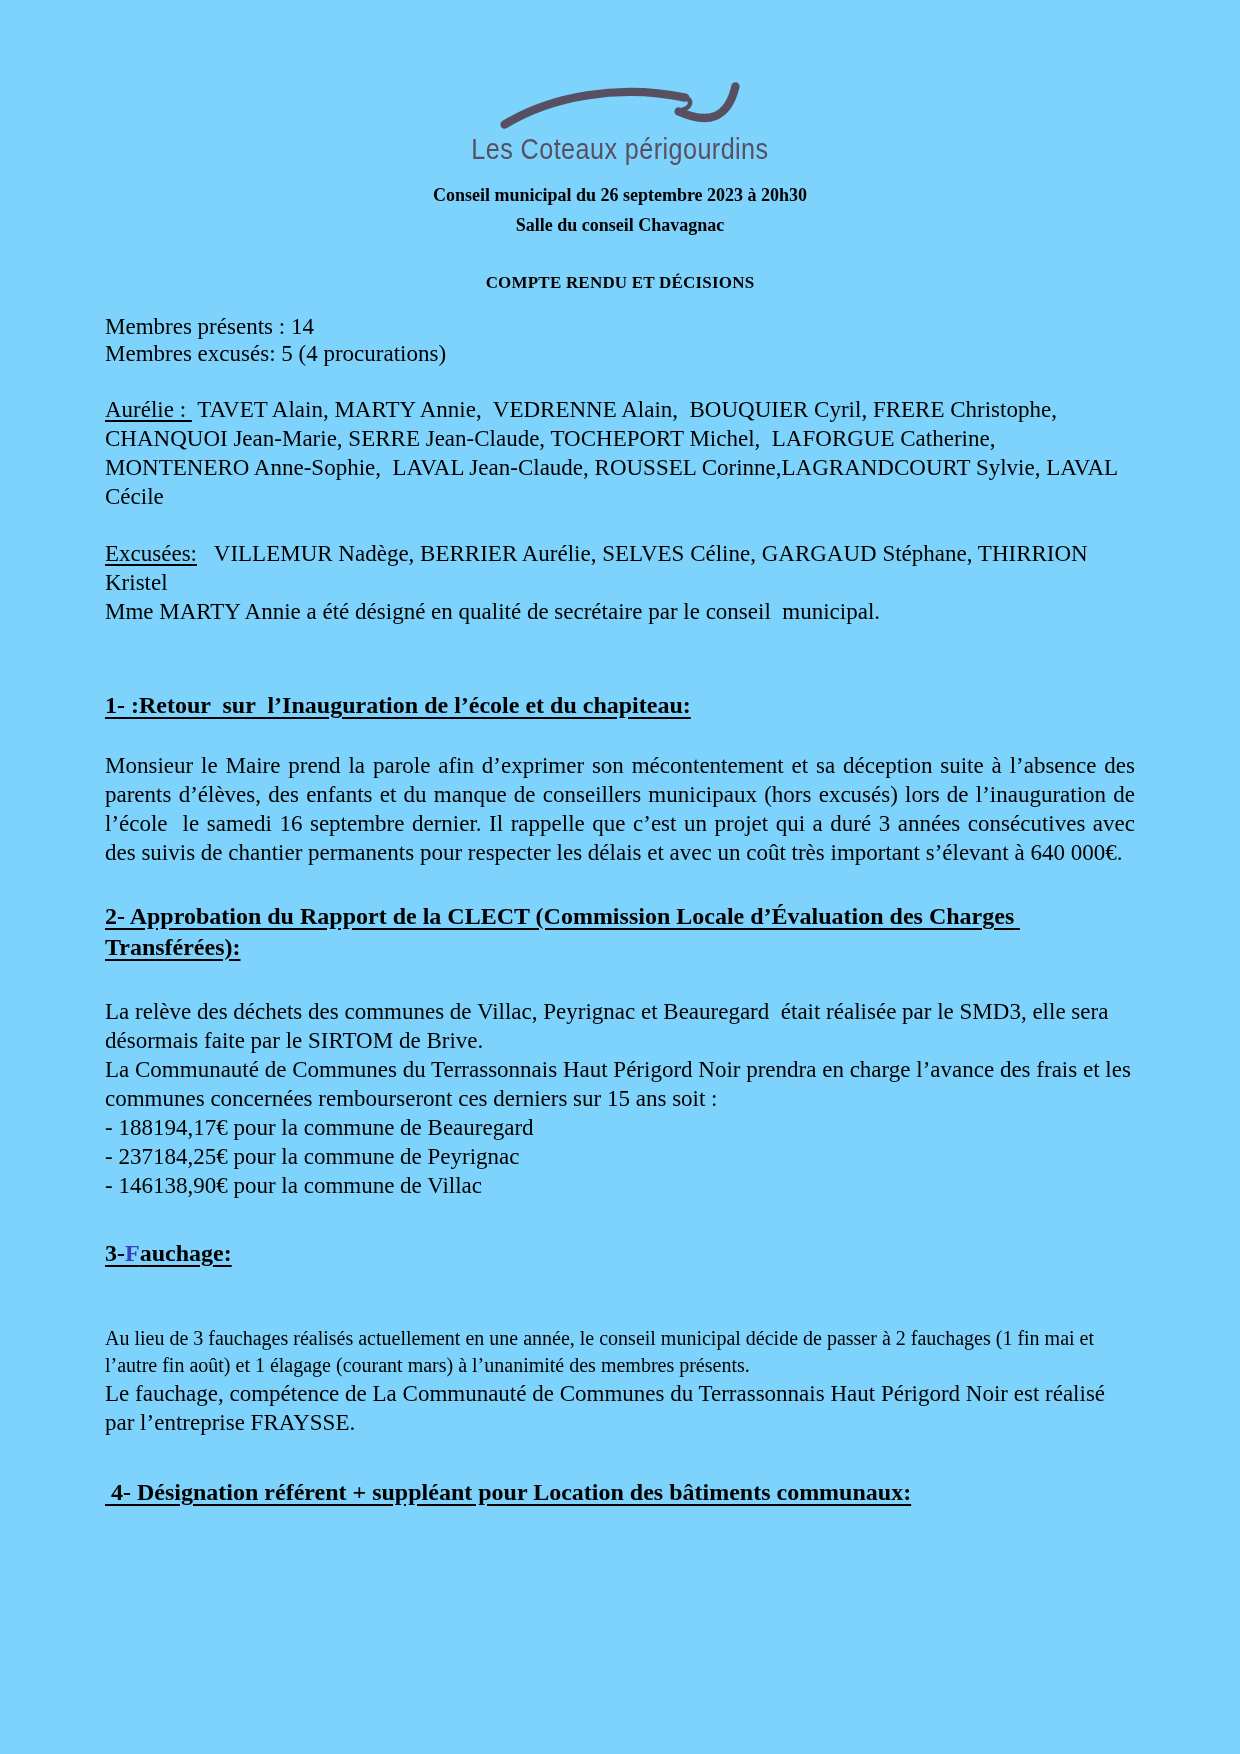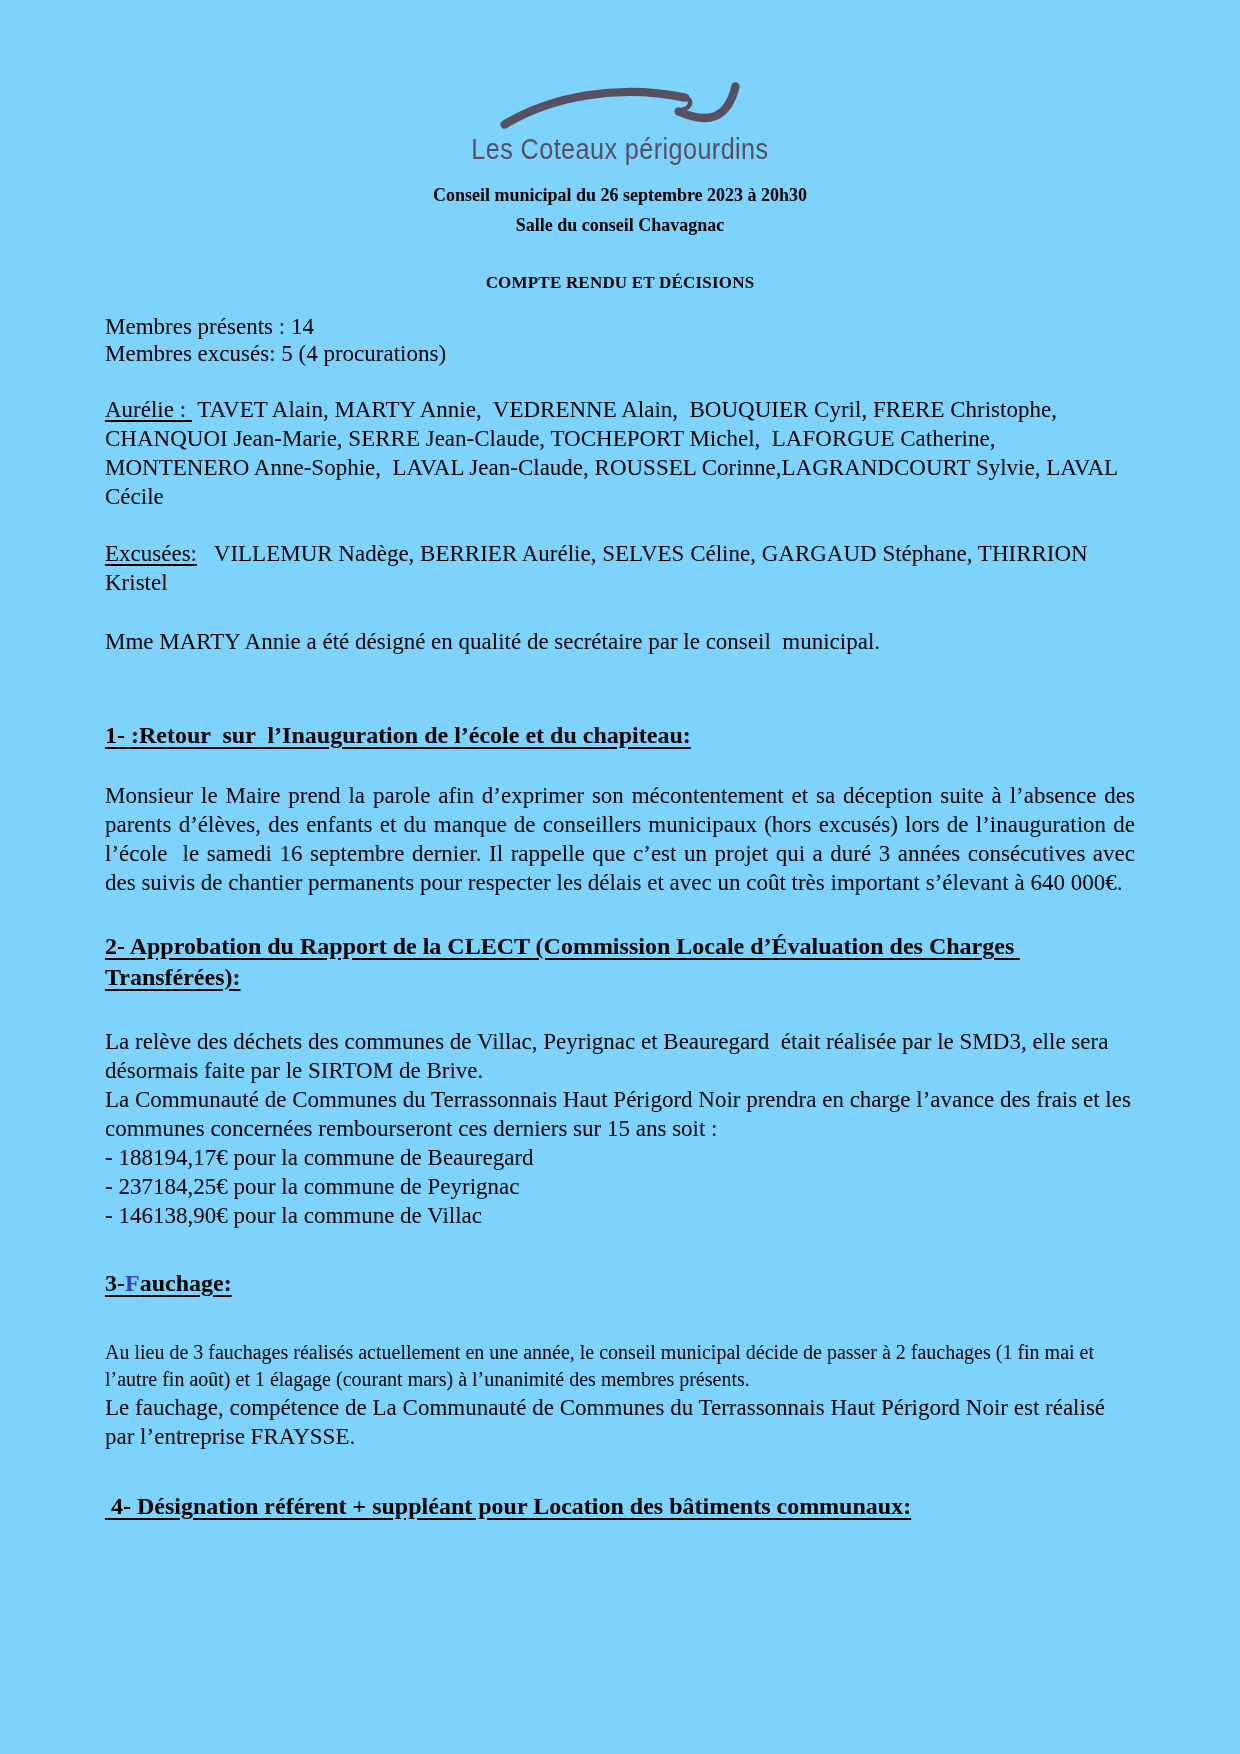--- a/index.html
+++ b/index.html
@@ -20,33 +20,33 @@
     font-size:30px; line-height:34px; font-weight:200;
     letter-spacing:0.5px; color:#575062;
     transform:scaleX(0.84); transform-origin:center;
   }
   .meeting-line { font-weight:bold; font-size:18px; line-height:30px; }
   .report-title { font-weight:bold; font-size:17px; margin-top:28px; letter-spacing:0.2px; }
   .attendance { margin-top:16px; }
   .att-line { line-height:27px; }
   .names-para { margin-top:28px; }
   .label-underline { text-decoration:underline; text-underline-offset:3px; }
-  .secretary { margin-top:30px; }
+  .secretary { }
   .section-heading {
     font-weight:bold; font-size:24px; line-height:31px;
     text-decoration:underline; text-underline-offset:4px;
   }
   .h1-heading { margin-top:64px; }
   .h2-heading { margin-top:34px;text-decoration:underline; }
   .h3-heading { margin-top:38px; }
   .h4-heading { margin-top:40px; }
   .justified { text-align:justify; }
   .para-1 { margin-top:30px; }
   .para-2-first { margin-top:34px; }
-  .para-3-small { margin-top:40px; font-size:20px; line-height:27px; }
+  .para-3-small { margin-top:56px; font-size:20px; line-height:27px; }
   .para-4 { margin-top:34px; }
   .blue-letter { color:#3240c0; }
 </style>
 </head>
 <body>
 
 <div class="page">
 
   <div class="logo-block">
     <svg class="swoosh" viewBox="0 0 260 58" aria-hidden="true">

